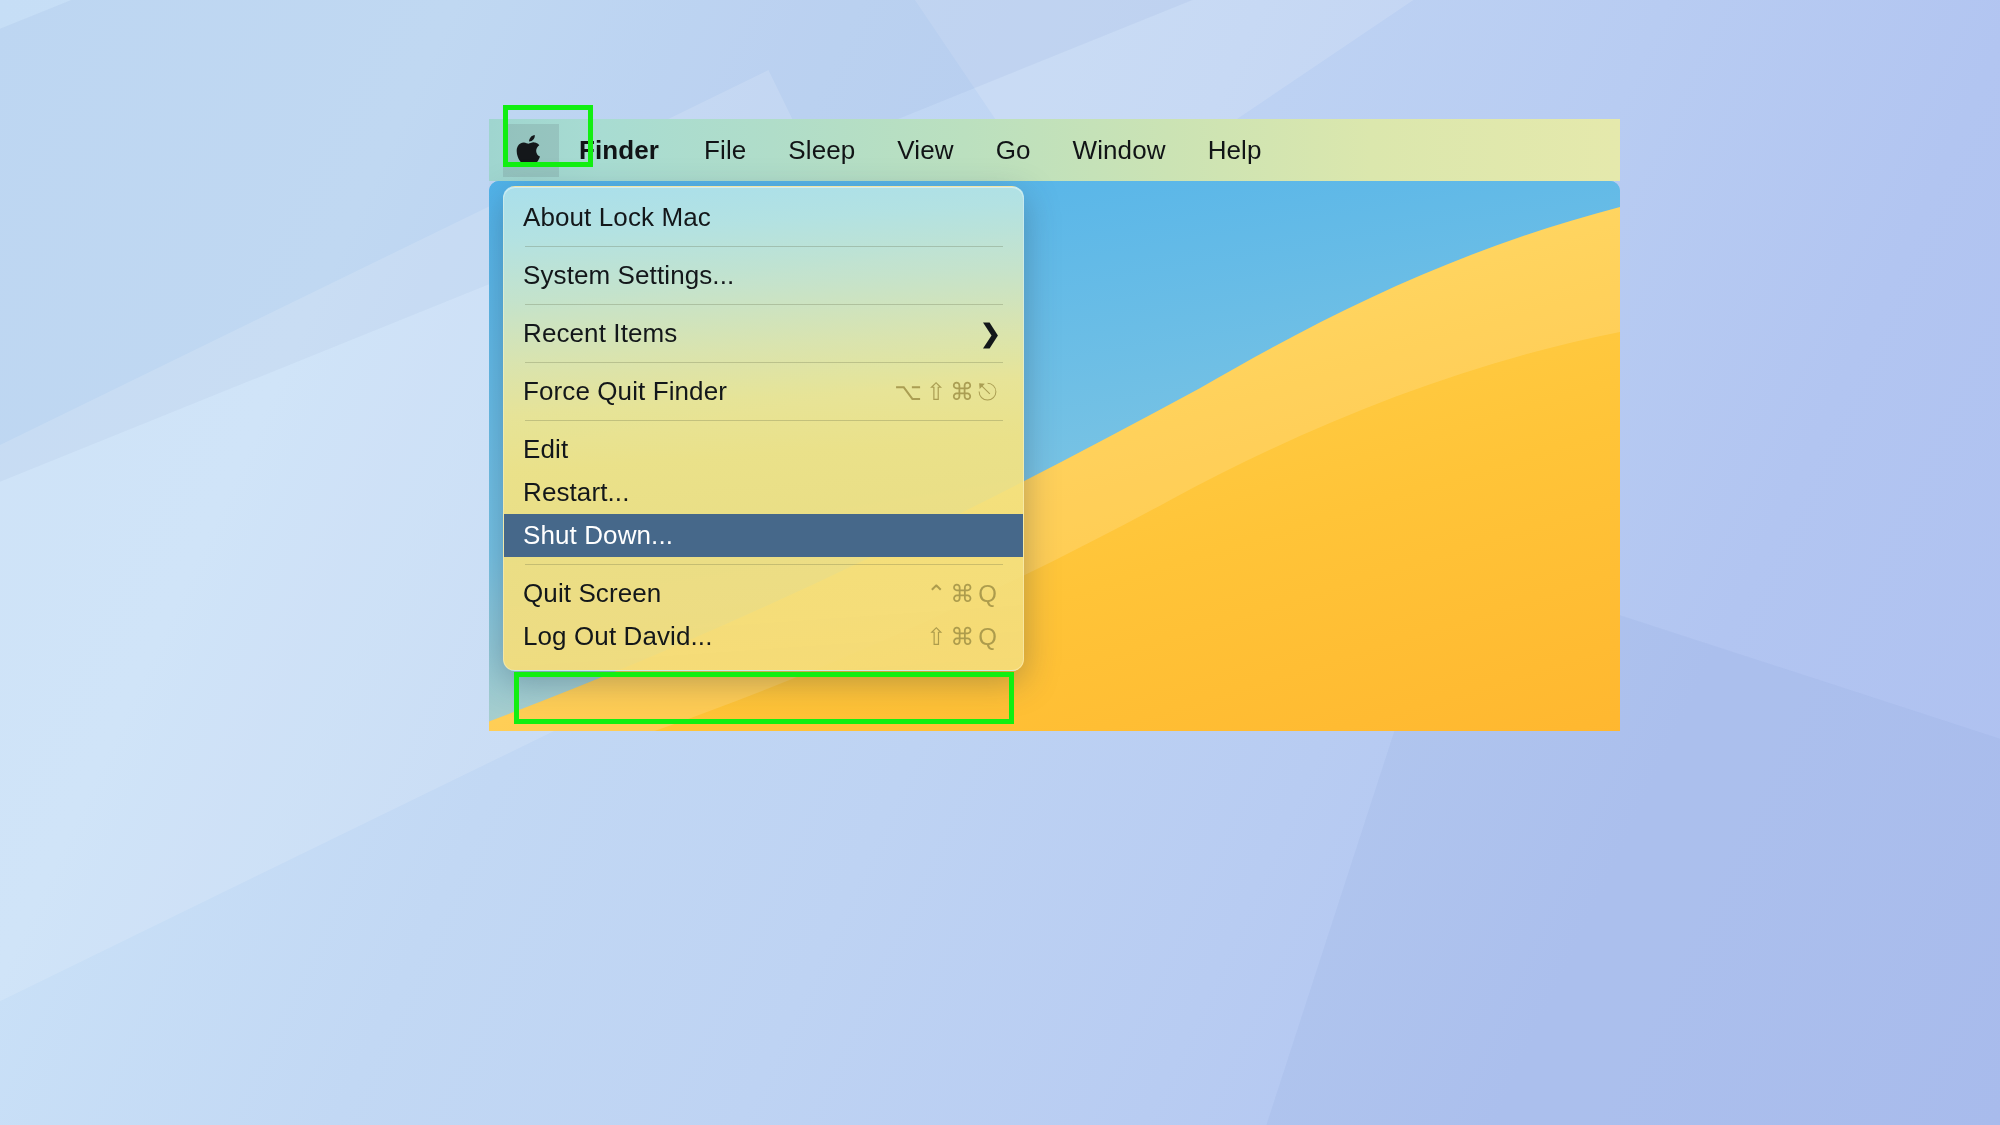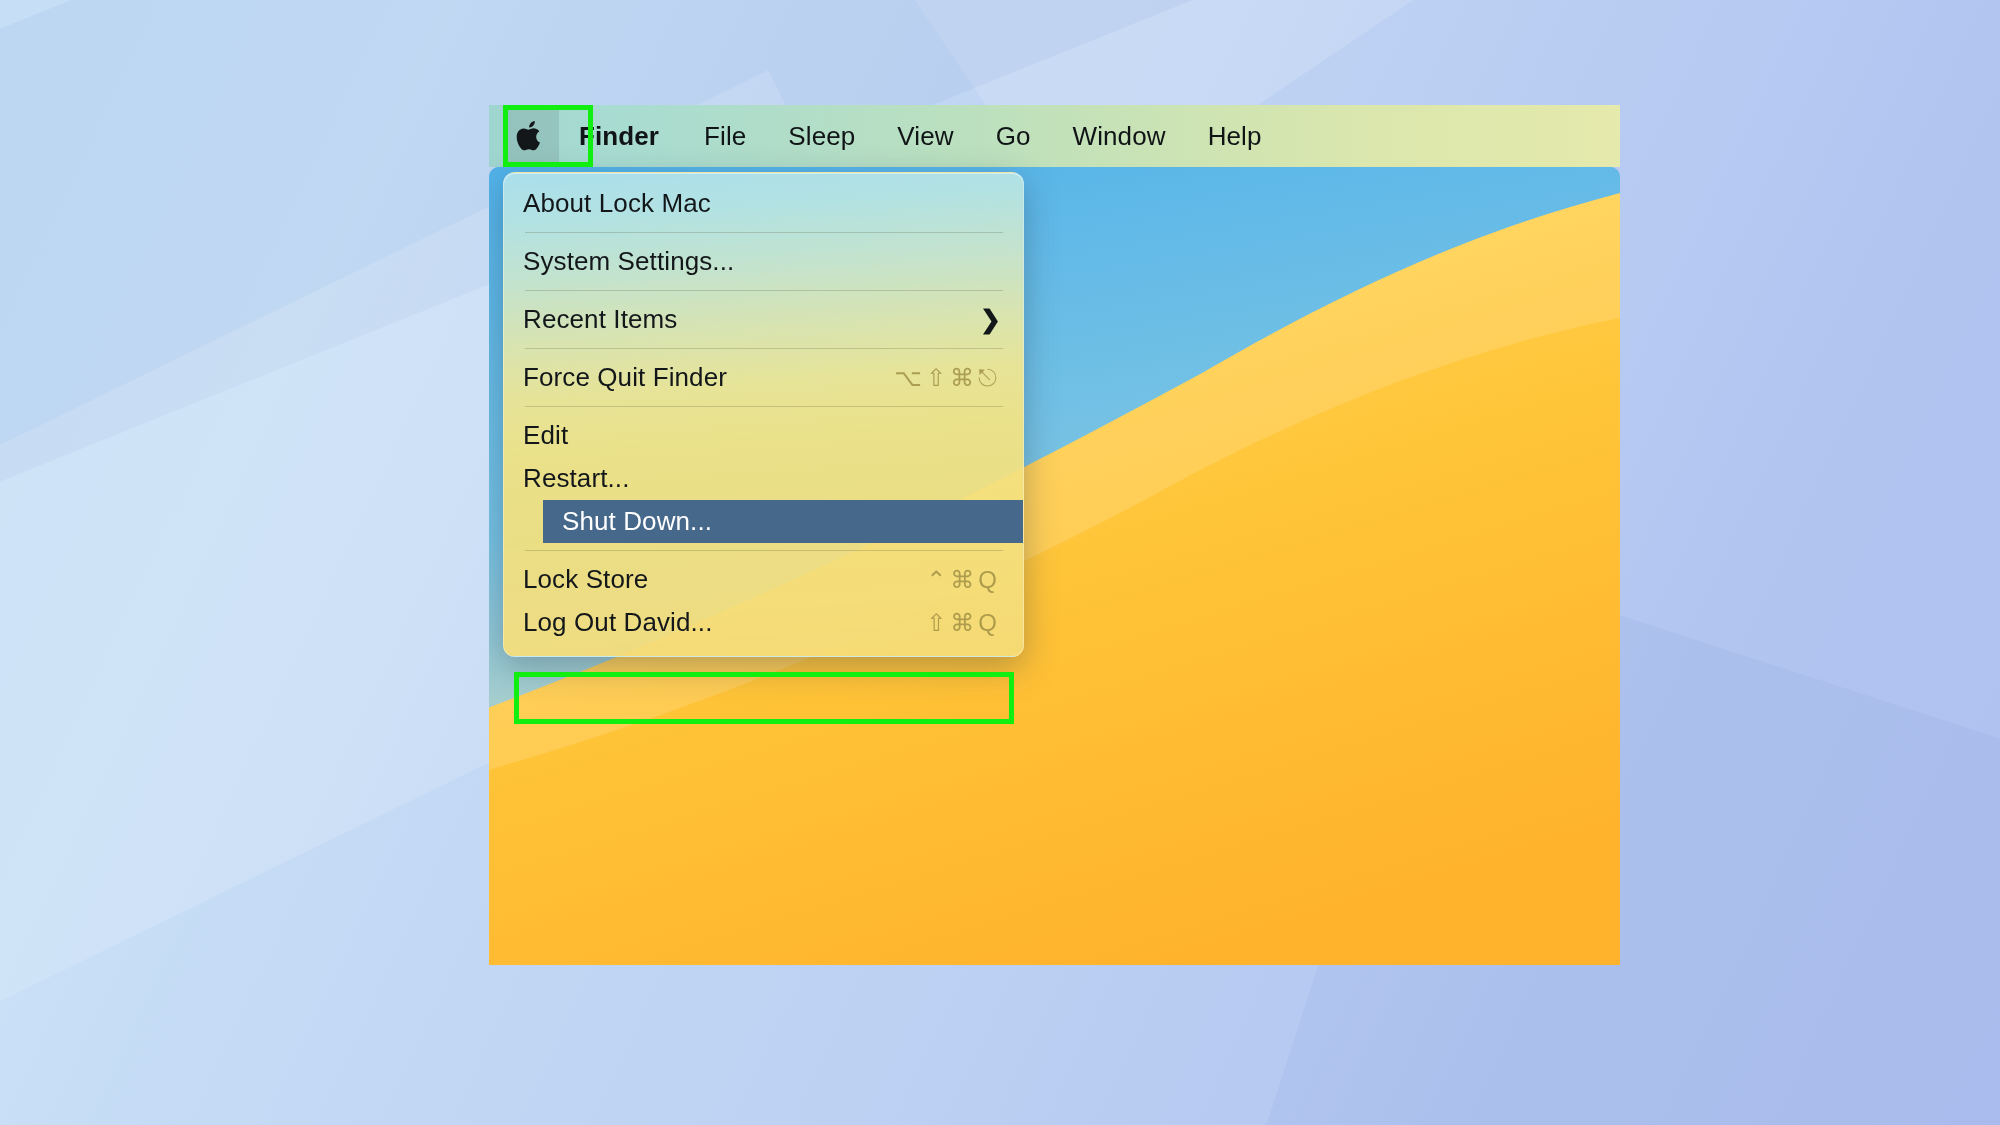--- a/index.html
+++ b/index.html
@@ -35,23 +35,23 @@
     transform-origin: top left;
   }
   .facet.dark {
     background: rgba(120,150,210,0.10);
   }
 
   
   #mac-shot {
     position: absolute;
     left: 489px;
-    top: 105px;
+    top: 119px;
     width: 1131px;
-    height: 860px;
+    height: 612px;
     overflow: hidden;
   }
 
   
   #menubar {
     position: absolute;
     left: 0; top: 0;
     width: 1131px;
     height: 62px;
     background: linear-gradient(90deg,
@@ -163,21 +163,20 @@
     color: #13171a;
     line-height: 1;
   }
   .menu-sep {
     height: 1px;
     margin: 7px 20px 7px 21px;
     background: rgba(90,95,60,0.26);
   }
   .menu-row.selected {
     background: #46688a;
-    margin-left: 39px;
   }
   .menu-row.selected .menu-label { color: #ffffff; }
 
   
   .annot {
     position: absolute;
     border: 5px solid #11ef11;
     box-sizing: border-box;
     z-index: 40;
     pointer-events: none;
@@ -278,21 +277,21 @@
     </div>
     <div class="menu-row">
       <span class="menu-label">Restart...</span>
     </div>
     <div class="menu-row selected">
       <span class="menu-label">Shut Down...</span>
     </div>
     <div class="menu-sep"></div>
 
     <div class="menu-row">
-      <span class="menu-label">Lock Store</span>
+      <span class="menu-label">Quit Screen</span>
       <span class="menu-spacer"></span>
       <span class="menu-shortcut">⌃⌘Q</span>
     </div>
     <div class="menu-row">
       <span class="menu-label">Log Out David...</span>
       <span class="menu-spacer"></span>
       <span class="menu-shortcut">⇧⌘Q</span>
     </div>
 
   </div>

